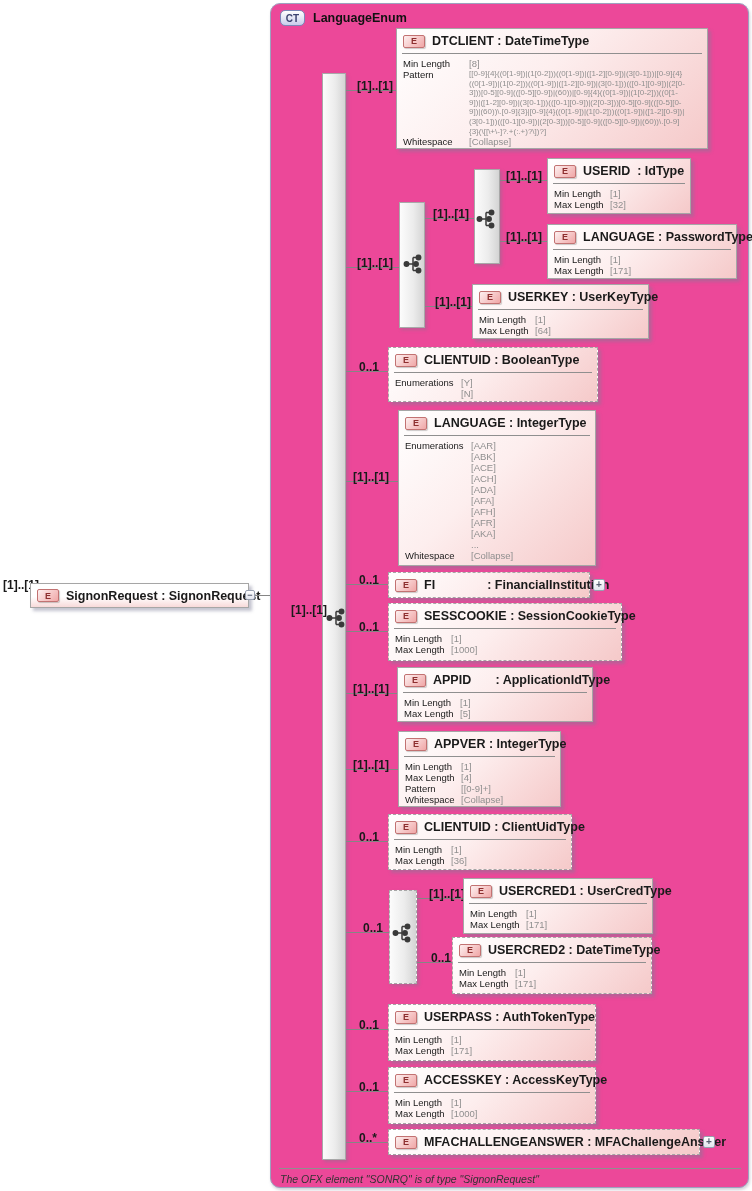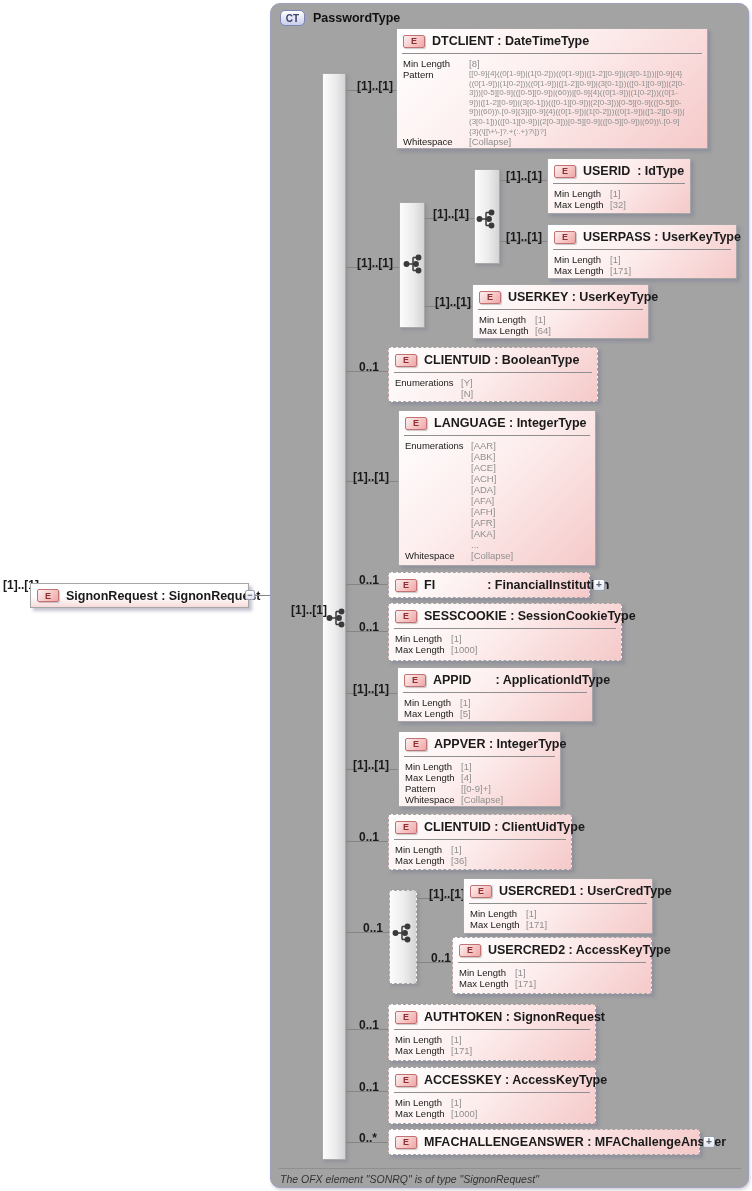--- a/index.html
+++ b/index.html
@@ -1,21 +1,21 @@
 <!DOCTYPE html>
 <html><head>
 <meta charset="utf-8">
 <style>
   *{margin:0;padding:0;box-sizing:border-box}
   html,body{background:#fff}
   body{font-family:"Liberation Sans",sans-serif;color:#1a1a1a}
   #page{position:relative;width:752px;height:1191px;overflow:hidden;background:#fff}
 
   
-  .ct{position:absolute;left:270px;top:3px;width:479px;height:1185px;background:#a3a3a3;
+  .ct{position:absolute;left:270px;top:3px;width:479px;height:1185px;background:#ec4899;
       border:1px solid #9da1bf;border-radius:10px;box-shadow:1px 2px 3px rgba(120,120,140,.35)}
   .ct-badge{position:absolute;left:9px;top:6px;width:25px;height:16px;border:1px solid #7d86b8;border-radius:5px;
       background:linear-gradient(180deg,#ffffff,#c9cdec);display:flex;align-items:center;justify-content:center;
       font-size:10px;font-weight:bold;color:#3c4370}
   .ct-title{position:absolute;left:42px;top:7px;font-size:12.5px;font-weight:bold;color:#111}
   .foot-sep{position:absolute;left:8px;top:1164px;width:462px;height:1px;background:#8f8f8f}
   .footnote{position:absolute;left:9px;top:1169px;font-size:10.5px;font-style:italic;color:#333}
 
   
   .hline,.vline{position:absolute;background:#858585}
@@ -73,21 +73,21 @@
       <span class="nname">SignonRequest : SignonRequest</span>
     </div>
   </div>
   <div class="pmbox mini" style="left:245px;top:590px">−</div>
   <div class="hline" style="left:255px;top:595px;width:15px"></div>
   <div class="vline" style="left:270px;top:595px;height:23px"></div>
   <div class="hline" style="left:270px;top:617px;width:58px"></div>
 
   <div class="ct">
     <div class="ct-badge">CT</div>
-    <div class="ct-title">PasswordType</div>
+    <div class="ct-title">LanguageEnum</div>
     <div class="foot-sep"></div>
     <div class="footnote">The OFX element "SONRQ" is of type "SignonRequest"</div>
   </div>
 
   <div class="gbar" style="left:322px;top:73px;width:24px;height:1087px"></div>
   <span class="card" style="left:291px;top:603px">[1]..[1]</span>
   <svg class="cicon" style="left:326px;top:606px" width="22" height="24" viewBox="0 0 22 24">
     <g stroke="#3a3a3a" stroke-width="1.5" fill="#3a3a3a">
       <circle cx="3.5" cy="12" r="2.2"></circle>
         <line x1="3.5" y1="12" x2="10" y2="12"></line>
@@ -180,21 +180,21 @@
           <span class="pval">[32]</span>
         </div>
     </div>
   </div>
 
   <div class="hline" style="left:500px;top:241px;width:47px"></div>
   <span class="card" style="left:506px;top:230px">[1]..[1]</span>
   <div class="node" style="left:547px;top:224px;width:190px;height:55px">
     <div class="ntitle">
       <span class="ebadge">E</span>
-      <span class="nname">USERPASS : UserKeyType</span>
+      <span class="nname">LANGUAGE : PasswordType</span>
     </div>
     <div class="ndiv"></div>
     <div class="nprops">
       <div class="prow">
           <span class="plabel">Min Length</span>
           <span class="pval">[1]</span>
         </div>
       <div class="prow">
           <span class="plabel">Max Length</span>
           <span class="pval">[171]</span>
@@ -400,41 +400,41 @@
           <span class="pval">[171]</span>
         </div>
     </div>
   </div>
 
   <div class="hline" style="left:417px;top:962px;width:35px"></div>
   <span class="card" style="left:431px;top:951px">0..1</span>
   <div class="node dashed" style="left:452px;top:937px;width:200px;height:57px">
     <div class="ntitle">
       <span class="ebadge">E</span>
-      <span class="nname">USERCRED2 : AccessKeyType</span>
+      <span class="nname">USERCRED2 : DateTimeType</span>
     </div>
     <div class="ndiv"></div>
     <div class="nprops">
       <div class="prow">
           <span class="plabel">Min Length</span>
           <span class="pval">[1]</span>
         </div>
       <div class="prow">
           <span class="plabel">Max Length</span>
           <span class="pval">[171]</span>
         </div>
     </div>
   </div>
 
   <div class="hline" style="left:346px;top:1029px;width:42px"></div>
   <span class="card" style="left:359px;top:1018px">0..1</span>
   <div class="node dashed" style="left:388px;top:1004px;width:208px;height:57px">
     <div class="ntitle">
       <span class="ebadge">E</span>
-      <span class="nname">AUTHTOKEN : SignonRequest</span>
+      <span class="nname">USERPASS : AuthTokenType</span>
     </div>
     <div class="ndiv"></div>
     <div class="nprops">
       <div class="prow">
           <span class="plabel">Min Length</span>
           <span class="pval">[1]</span>
         </div>
       <div class="prow">
           <span class="plabel">Max Length</span>
           <span class="pval">[171]</span>

